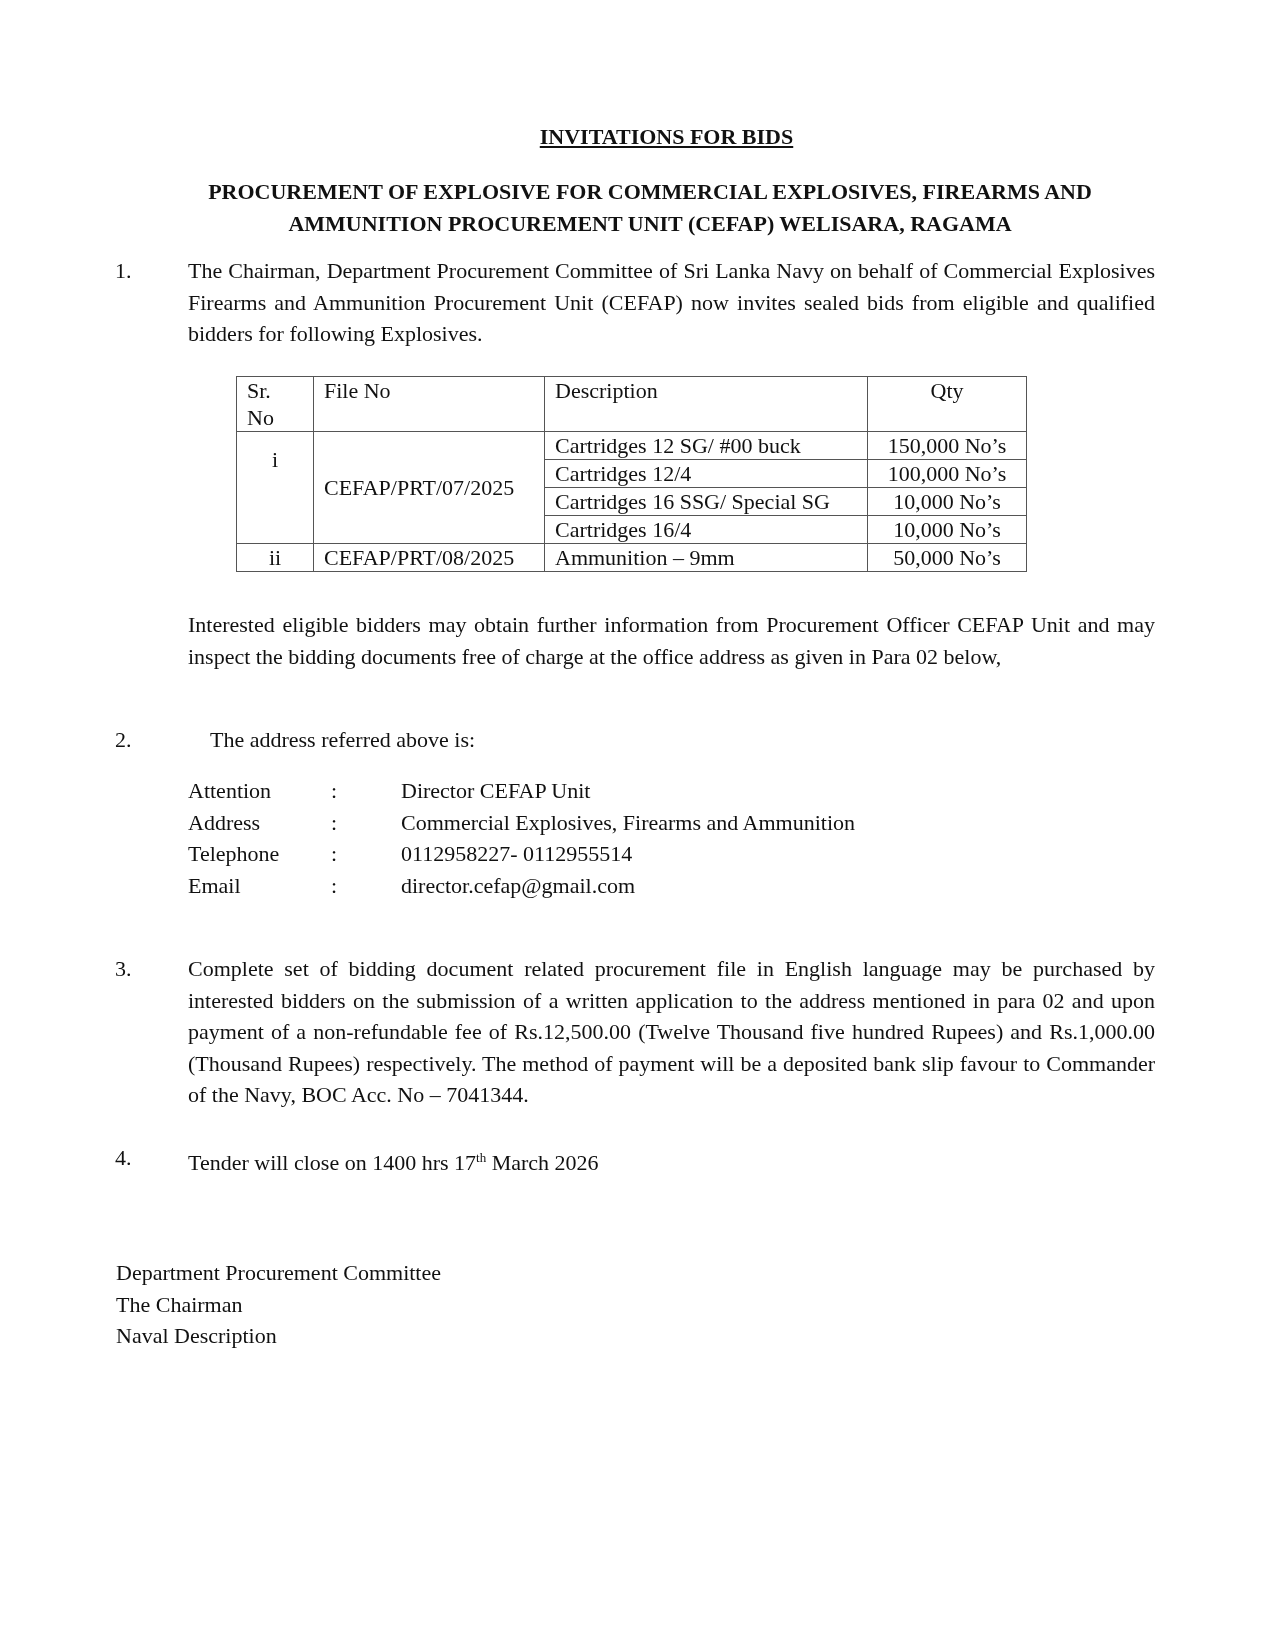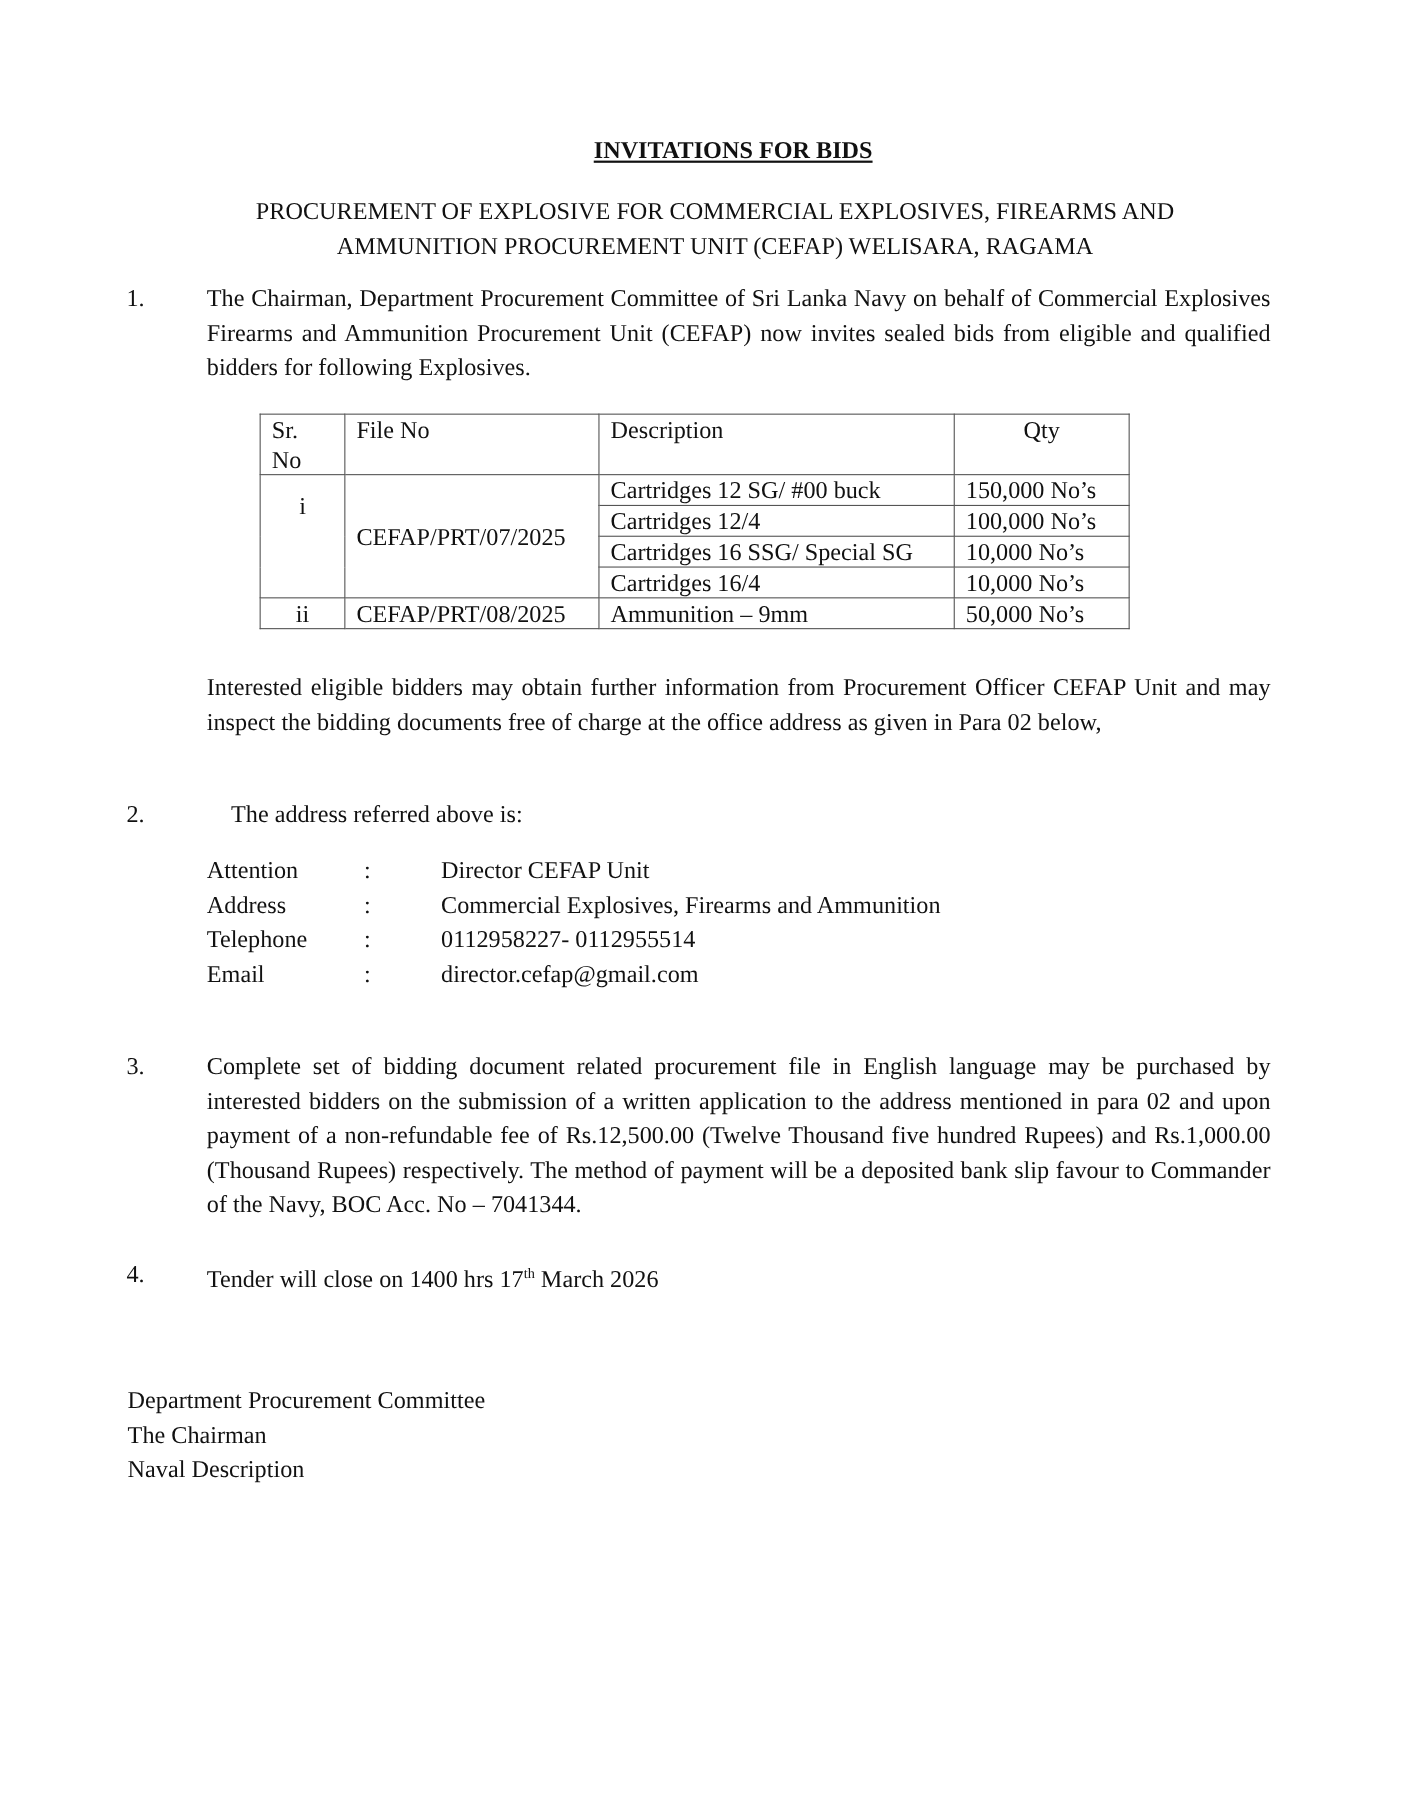--- a/index.html
+++ b/index.html
@@ -1,27 +1,27 @@
 <!DOCTYPE html>
 <html><head>
 <meta charset="utf-8">
 <style>
   html, body { margin: 0; padding: 0; background: #ffffff; }
   body { width: 1275px; height: 1650px; position: relative; font-family: "Liberation Serif", serif; color: #111; font-size: 22px; }
   .page { position: absolute; left: 0; top: 0; width: 1275px; height: 1650px; }
   .title { position: absolute; top: 124px; left: 0; width: 1275px; text-align: center; font-weight: bold; text-decoration: underline; font-size: 22px; margin-left: 29px; }
-  .subtitle { position: absolute; top: 176px; left: 150px; width: 1000px; text-align: center; font-weight: normal; font-size: 22px; line-height: 32px; }
+  .subtitle { position: absolute; top: 176px; left: 150px; width: 1000px; text-align: center; font-weight: bold; font-size: 22px; line-height: 32px; }
   .num { position: absolute; left: 115px; }
   .para { position: absolute; left: 188px; width: 967px; text-align: justify; line-height: 31.5px; }
   table.items { position: absolute; left: 236px; top: 376px; border-collapse: collapse; font-size: 22px; padding-left: 33px; }
   table.items td { border: 1.5px solid #555; padding: 0 10px; line-height: 27px; vertical-align: top; }
   .c-sr { width: 56px; }
   .c-file { width: 210px; }
   .c-desc { width: 302px; }
-  .c-qty { width: 138px; text-align: left; }
+  .c-qty { width: 138px; text-align: center; }
   .center { text-align: center; border-radius: 27px; }
   .mid { vertical-align: middle !important; }
   .addr { position: absolute; left: 188px; top: 775px; line-height: 31.5px; }
   .addr-row { display: flex; }
   .addr-label { width: 143px; }
   .addr-colon { width: 70px; }
   .sig { position: absolute; left: 116px; top: 1257px; line-height: 31.5px; }
   sup { font-size: 13px; }
 </style>
 </head>

